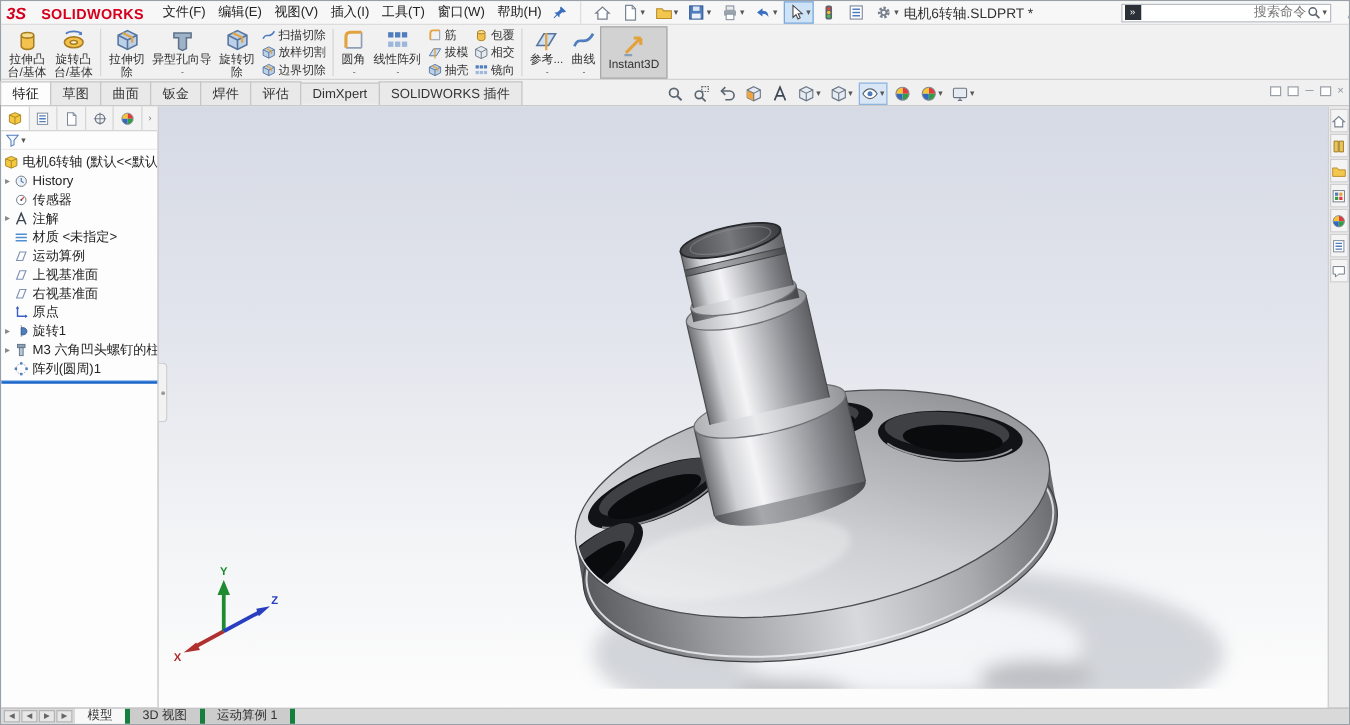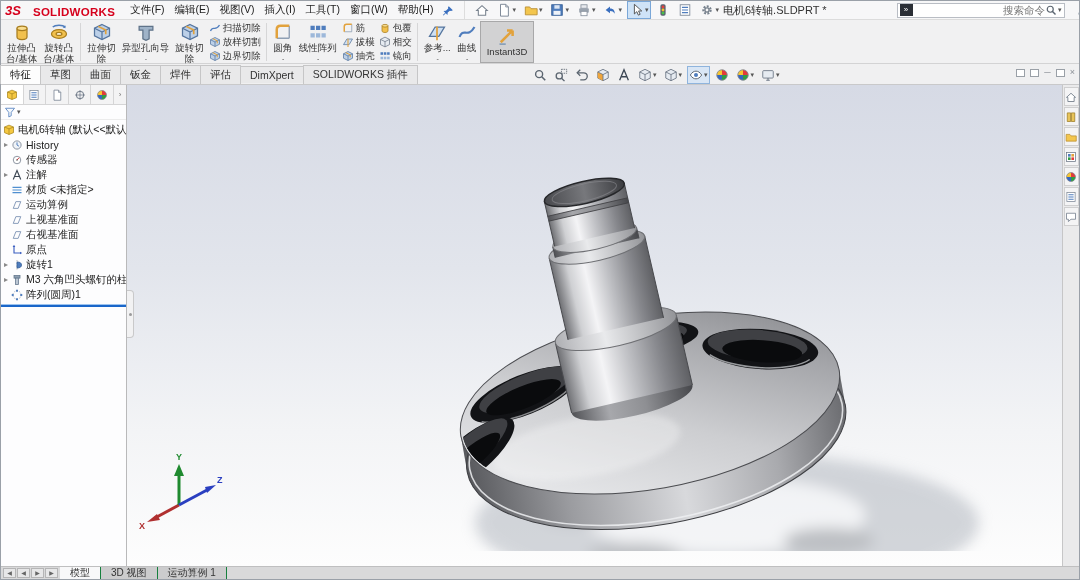--- a/index.html
+++ b/index.html
@@ -83,21 +83,21 @@
     flex-direction:column; align-items:center; padding-top:2px; gap:1px; }
   .tpbtn { width:15px; height:19px; display:flex; align-items:center; justify-content:center;
     border:1px solid #cfcfd0; background:#f4f4f5; }
 
   
   .bottombar { height:13px; background:#d9d9da; border-top:1px solid #bfbfc0; display:flex; align-items:stretch; }
   .navbtns { display:flex; align-items:center; padding:0 2px; gap:1px; }
   .navbtn { width:13px; height:10px; background:#e7e7e8; border:1px solid #b5b5b6; color:#666;
     font-size:6px; line-height:8px; text-align:center; }
   .btab { padding:0 10px; font-size:10px; line-height:12px; color:#333; background:#cccccd;
-    border-right:1px solid #15803d; display:flex; align-items:center; }
+    border-right:4px solid #15803d; display:flex; align-items:center; }
   .btab.active { background:#f8f8f9; }
   .statusbar { height:17px; background:#f5f5f6; border-top:1px solid #d9d9da; display:flex;
     align-items:center; padding:0 6px; font-size:10.5px; color:#444; }
   .statusbar .sep { width:1px; height:11px; background:#ccc; margin:0 4px; }
   .spacer { flex:1; }
   .ic12 { width:12px; height:12px; }
   .ic14 { width:14px; height:14px; }
   .ic20 { width:20px; height:20px; }
   svg.icn { display:inline-block; vertical-align:middle; flex:none; }
 </style>

